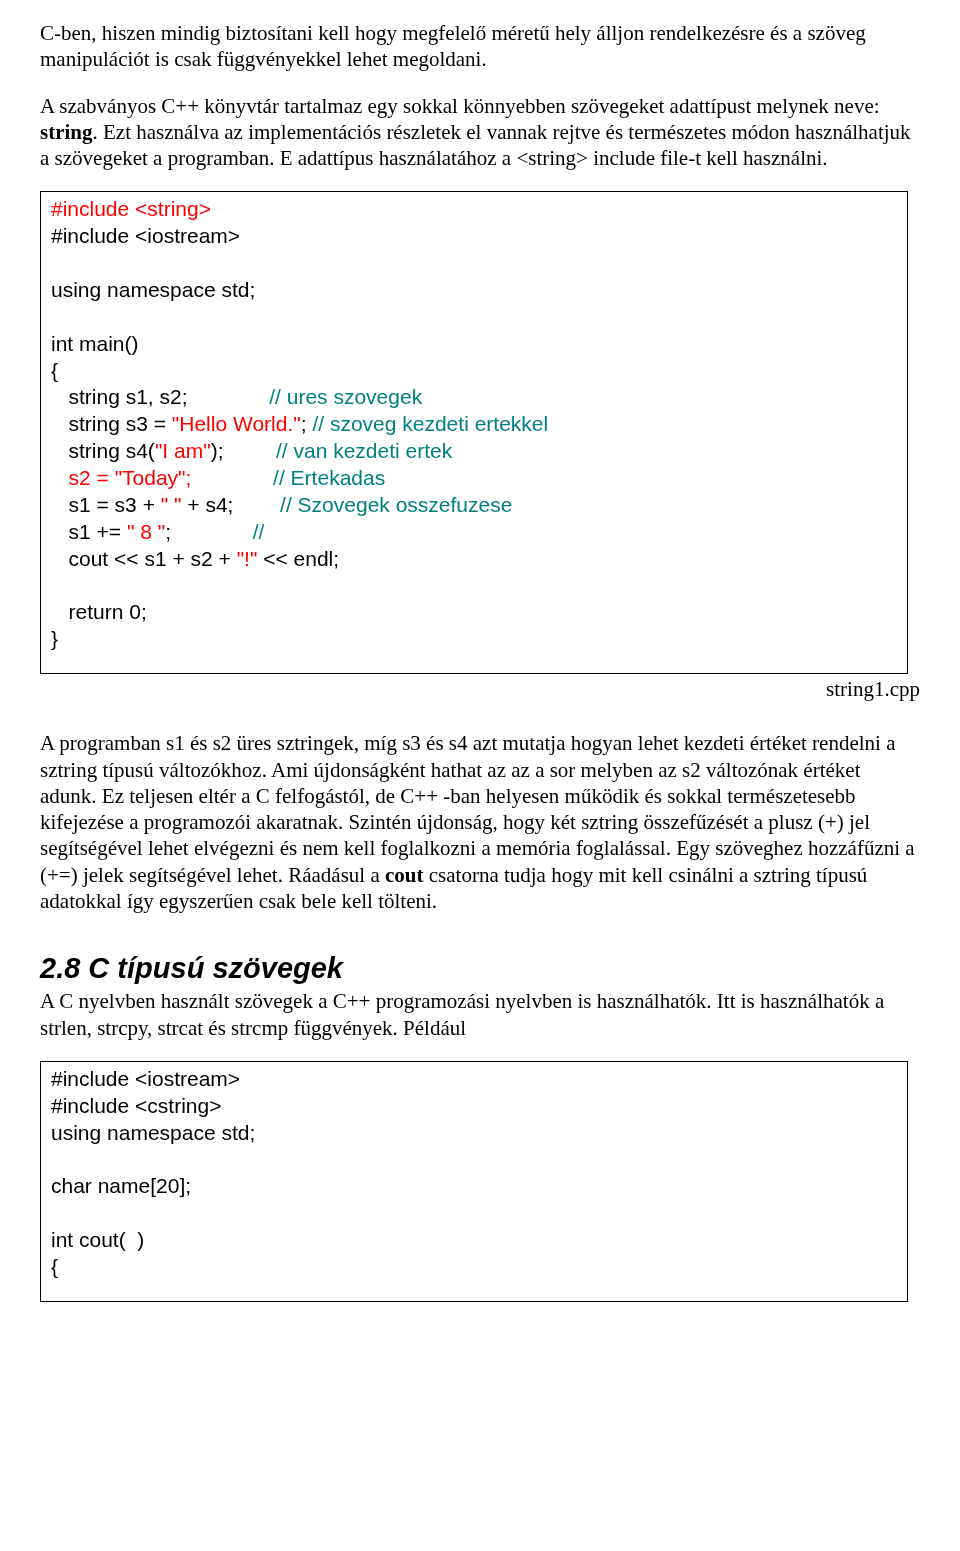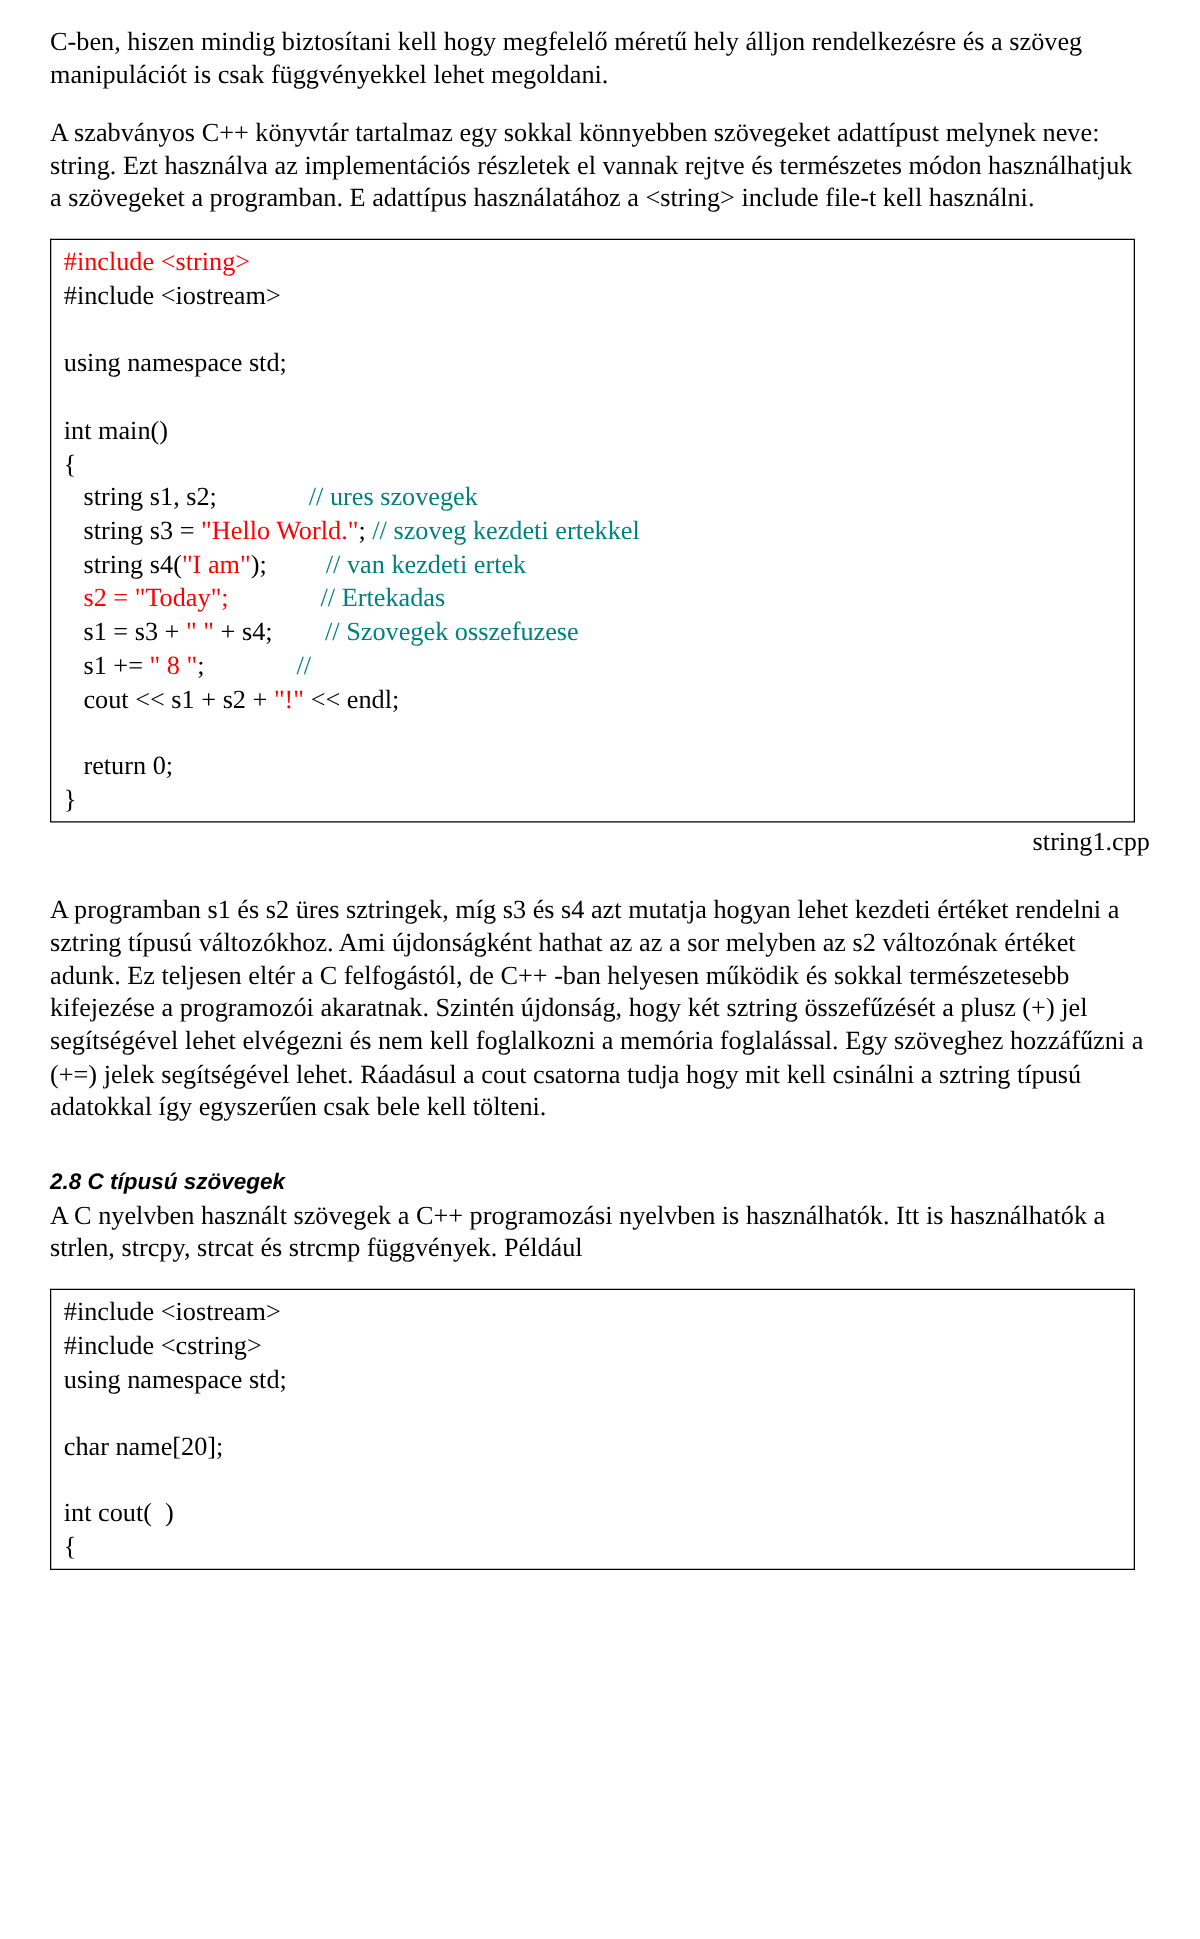--- a/index.html
+++ b/index.html
@@ -12,42 +12,42 @@
       padding: 20px 40px;
       background: #fff;
     }
     p {
       margin: 0 0 6px 0;
     }
     .para {
       margin: 0 0 20px 0;
     }
     .code-box {
-      font-family: Liberation Serif, serif;
+      font-family: Liberation Sans, sans-serif;
       font-size: 21px;
       border: 1px solid #000;
-      padding: 4px 10px 4px 10px;
+      padding: 4px 10px 20px 10px;
       margin: 4px 12px 0 0;
       white-space: pre;
       line-height: 1.28;
     }
     .caption {
       text-align: right;
       margin: 2px 0 28px 0;
     }
     h2.section {
       font-family: Arial, Helvetica, sans-serif;
       font-weight: bold;
       font-style: italic;
-      font-size: 18px;
+      font-size: 29px;
       margin: 36px 0 2px 0;
     }
     .red { color: #ff0000; }
     .teal { color: #008080; }
-    .bold { font-weight: normal; }
+    .bold { font-weight: bold; }
   </style>
 </head>
 <body>
 
 <p class="para">C-ben, hiszen mindig biztosítani kell hogy megfelelő méretű hely álljon rendelkezésre és a szöveg manipulációt is csak függvényekkel lehet megoldani.</p>
 
 <p class="para"><span>A szabványos C++ könyvtár tartalmaz egy sokkal könnyebben szövegeket adattípust melynek neve: </span><span class="bold">string</span><span>. Ezt használva az implementációs részletek el vannak rejtve és természetes módon használhatjuk a szövegeket a programban. E adattípus használatához a &lt;string&gt; include file-t kell használni.</span></p>
 
 <div class="code-box"><span class="red">#include &lt;string&gt;</span>
 <span>#include &lt;iostream&gt;</span>

